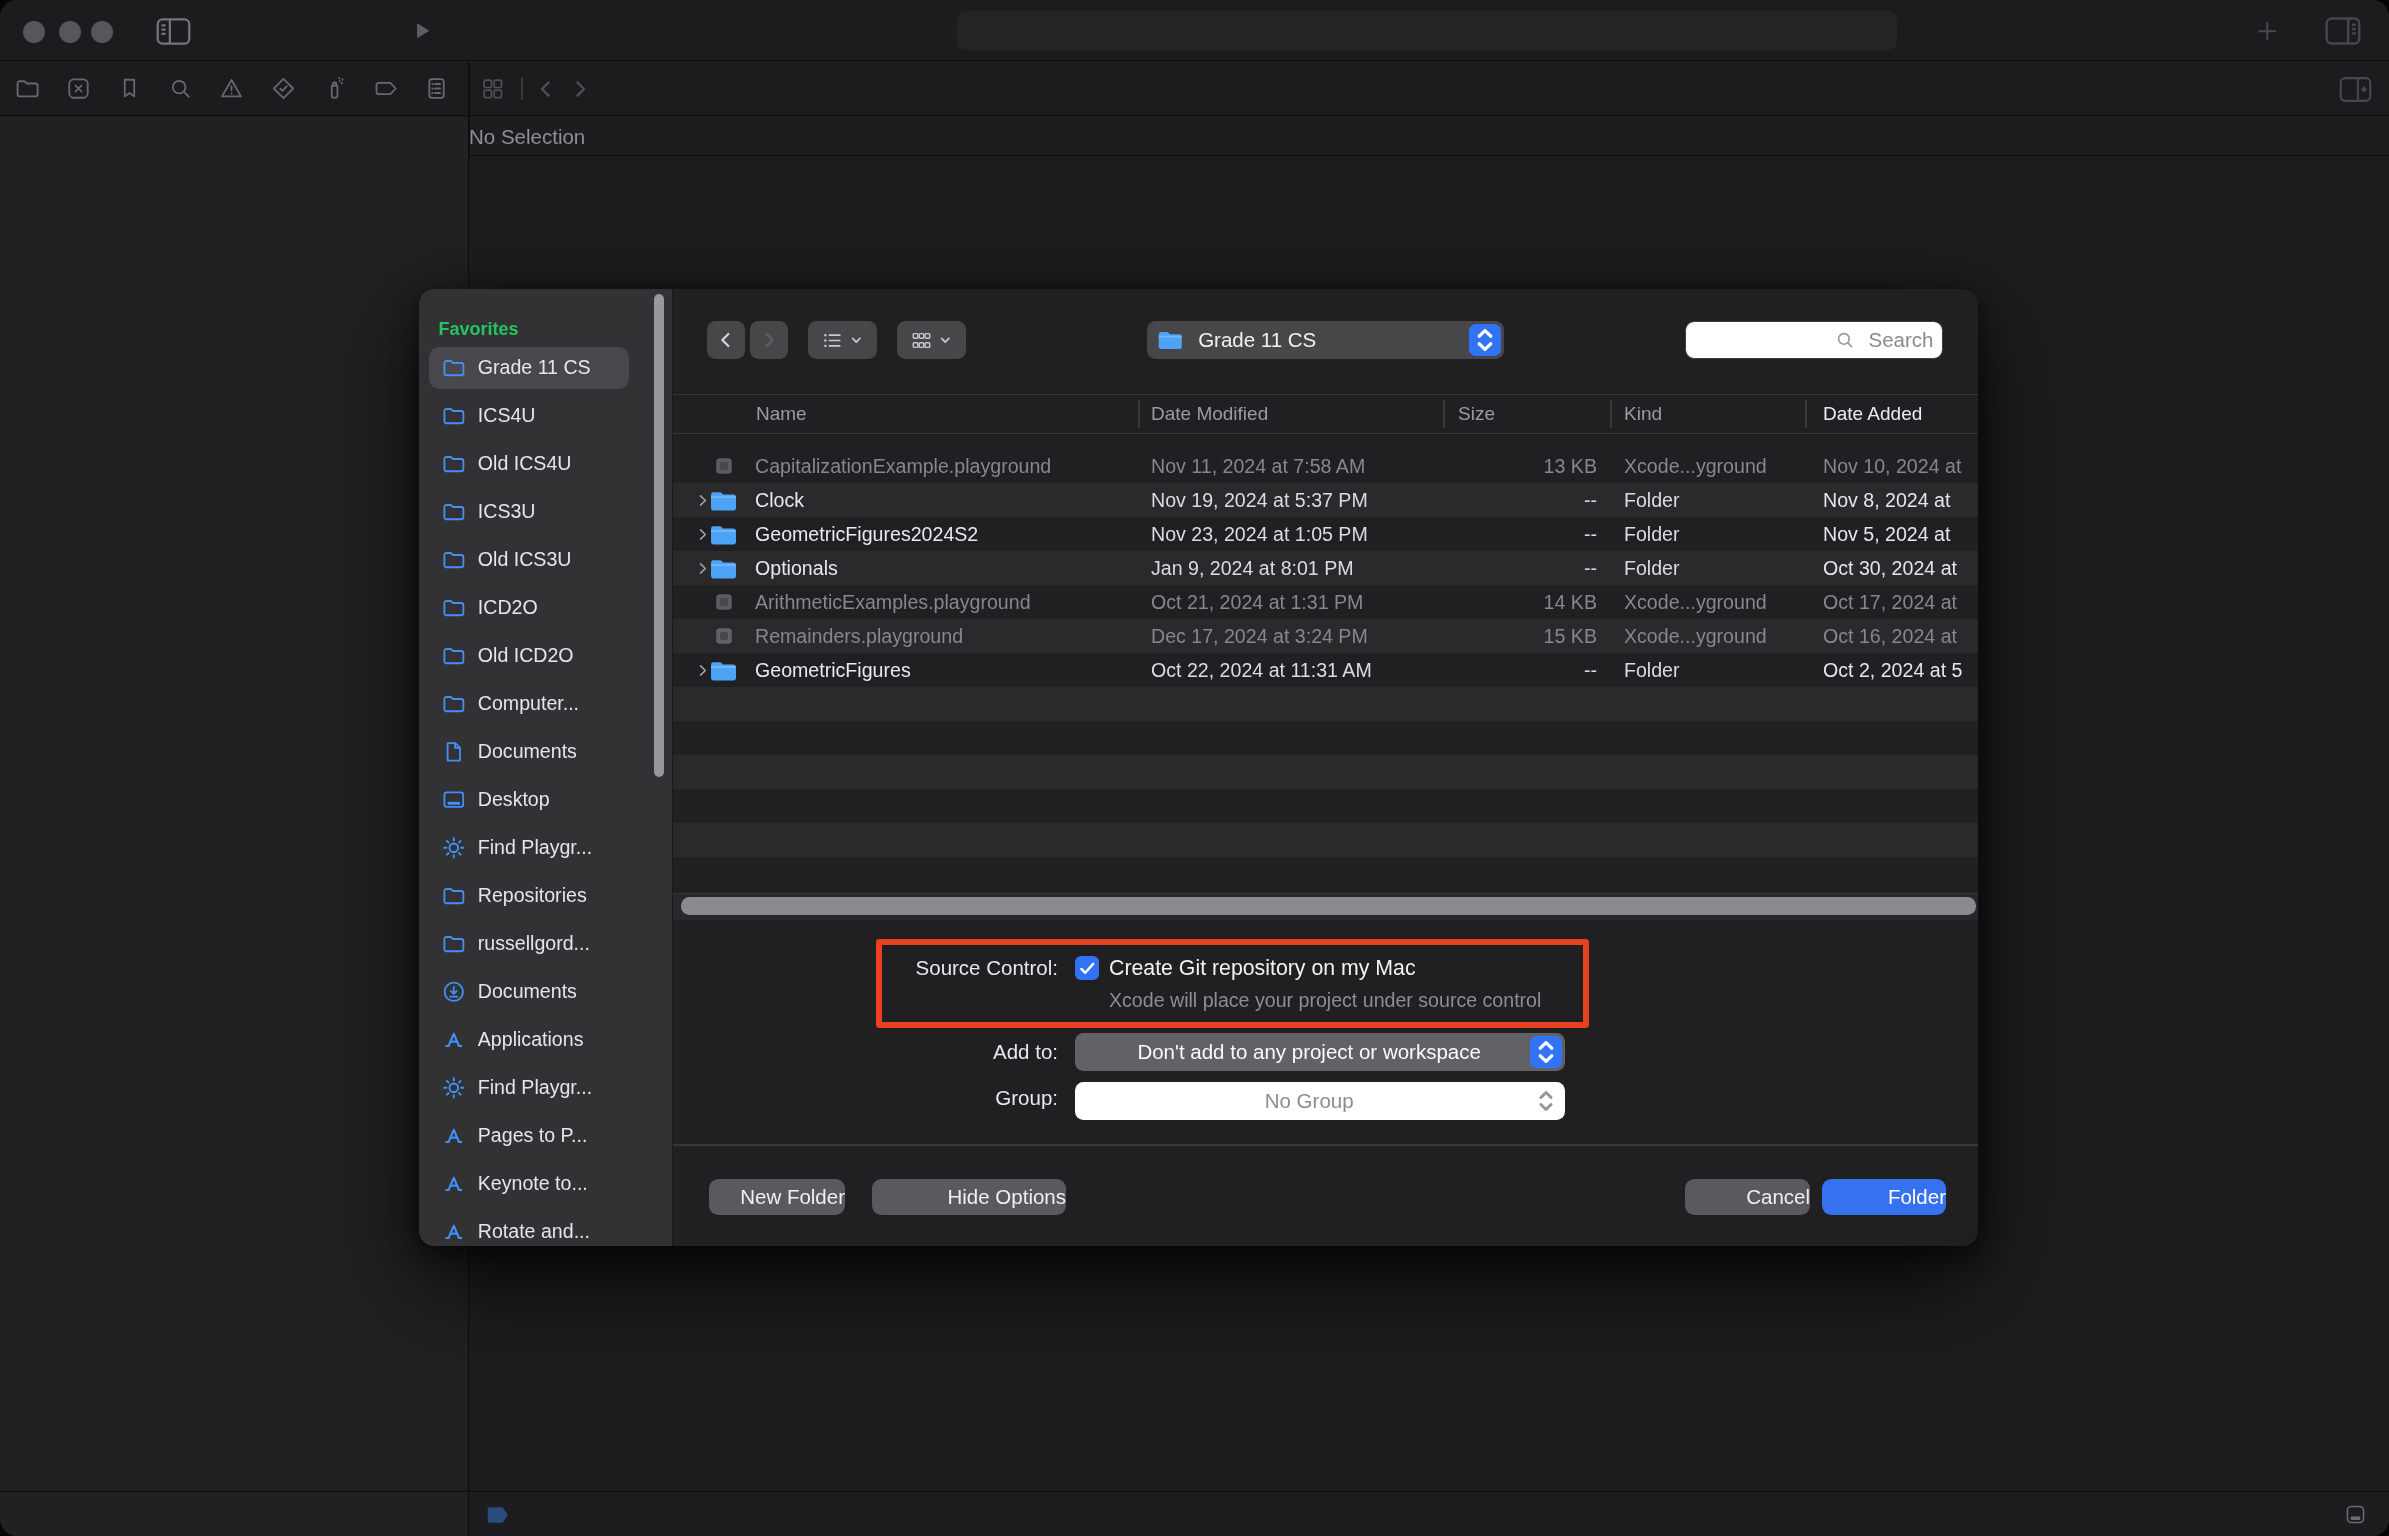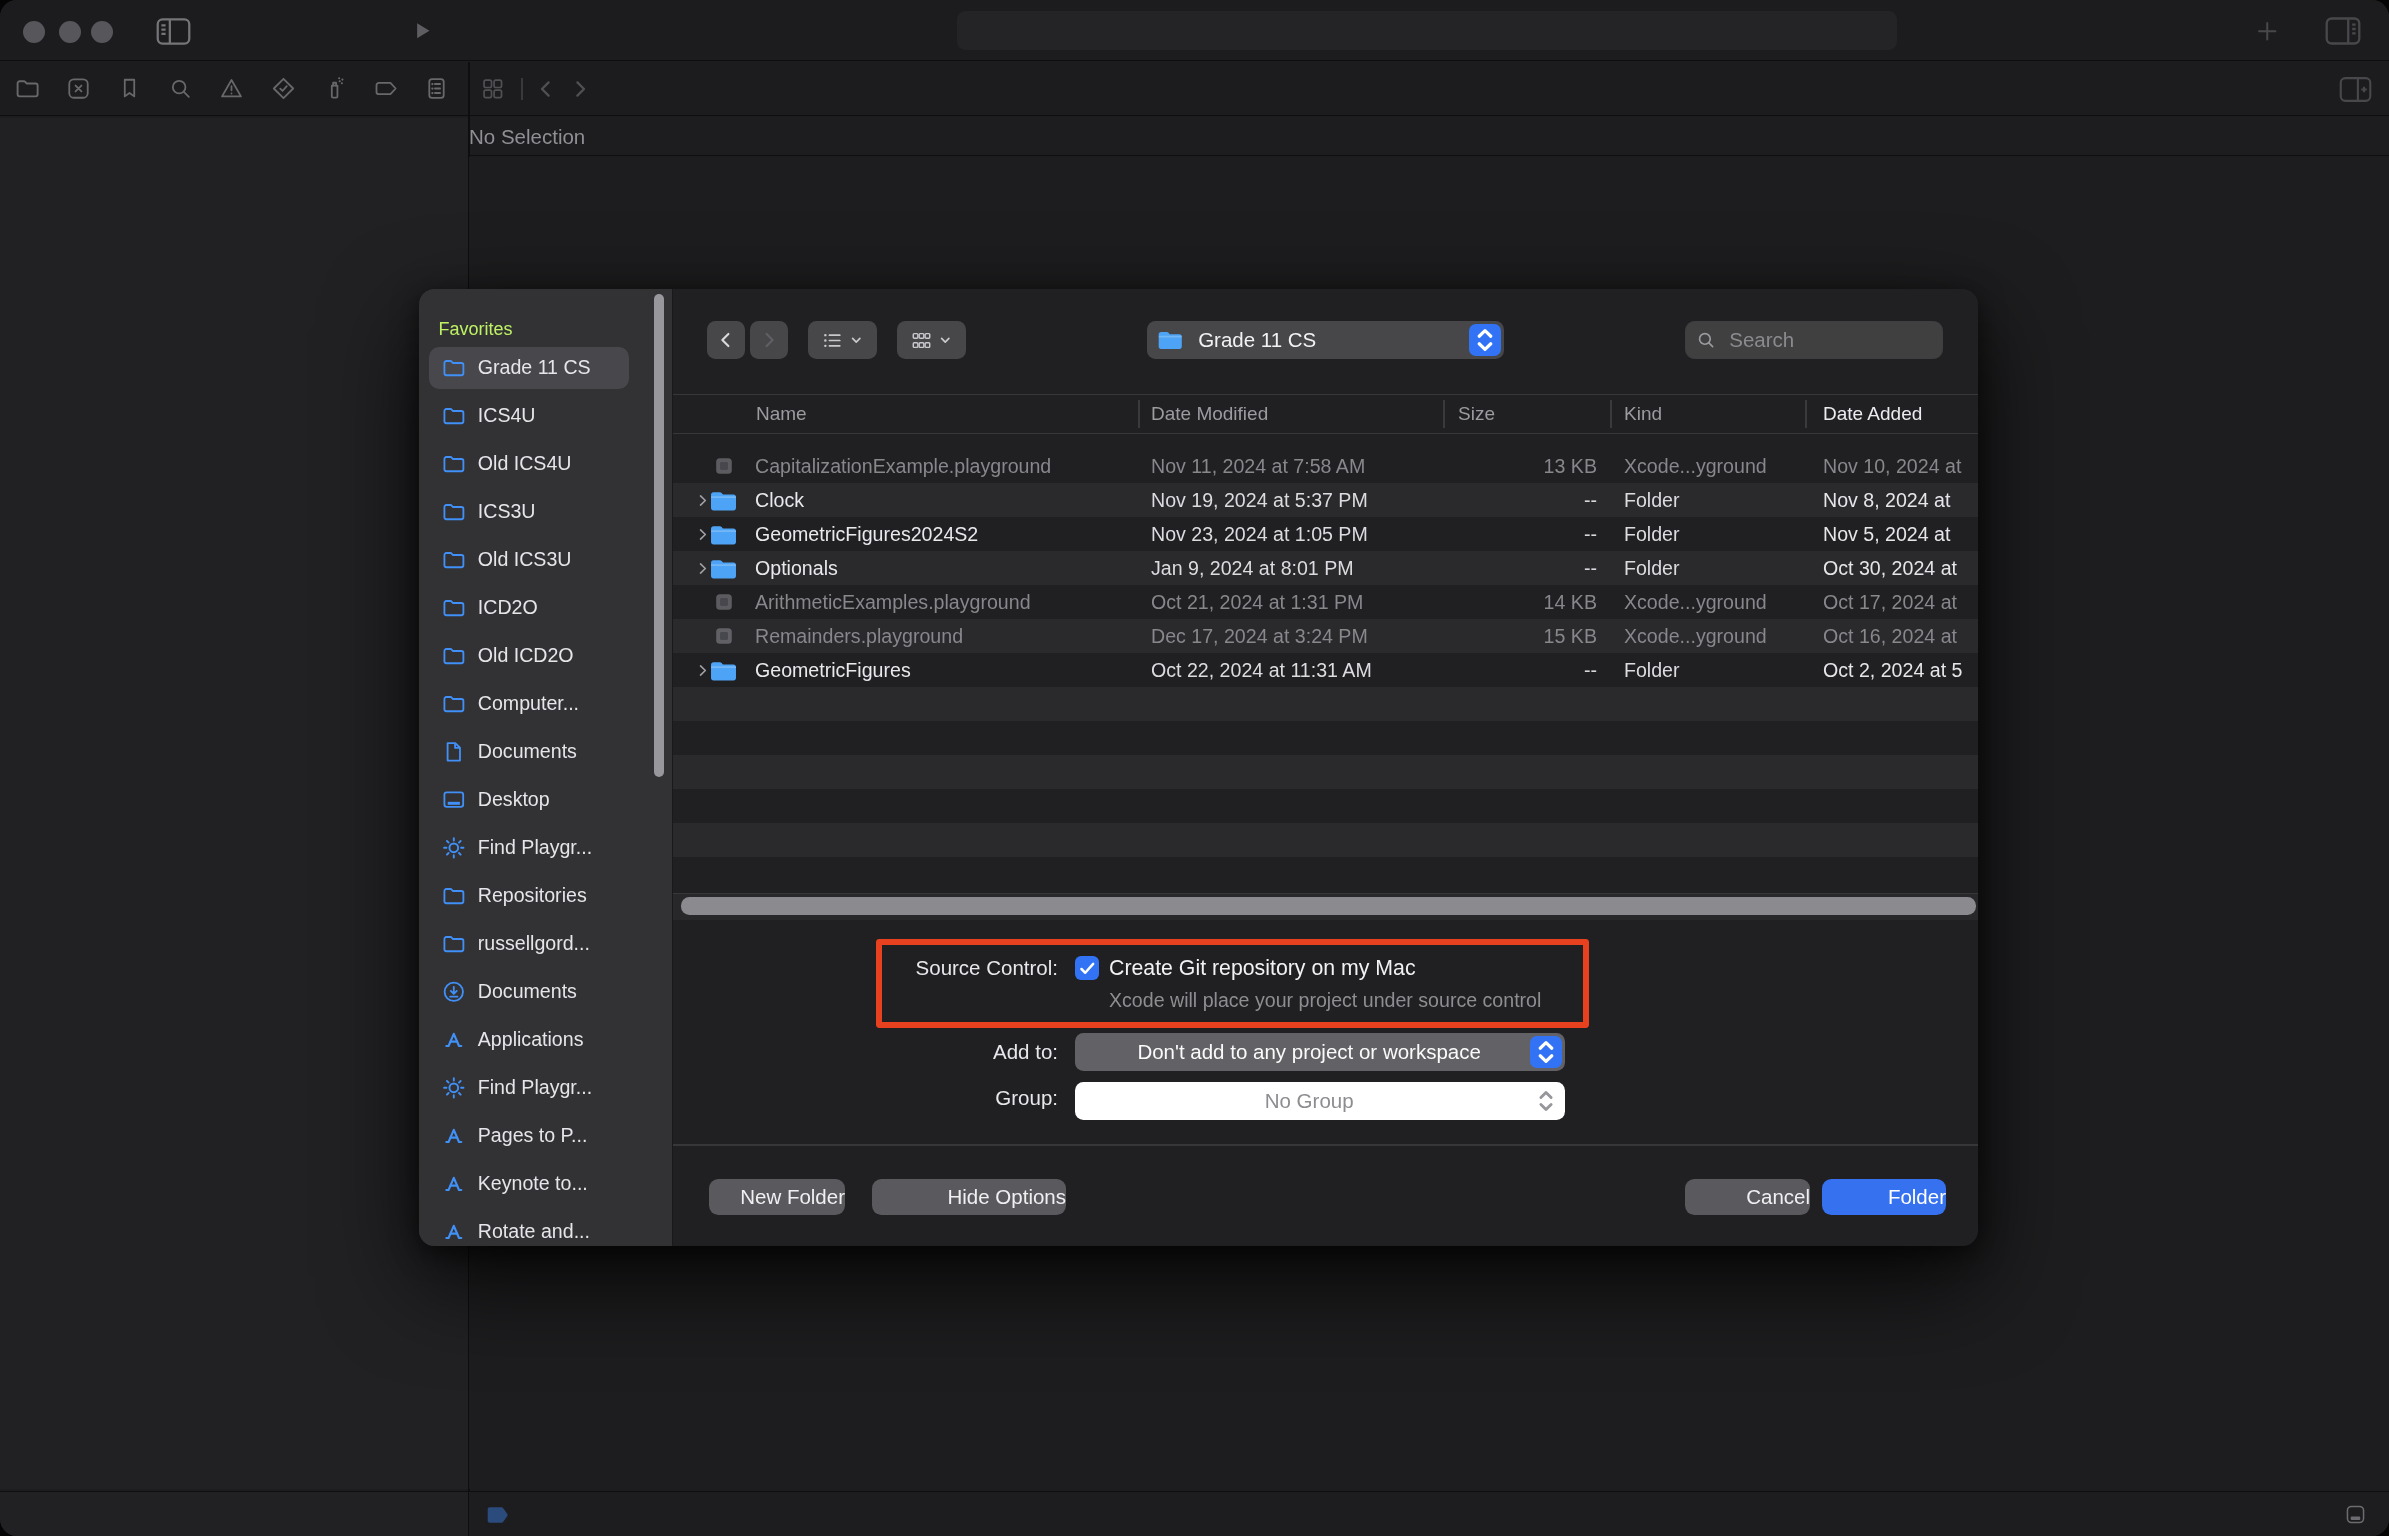--- a/index.html
+++ b/index.html
@@ -39,42 +39,42 @@
   .editor{position:absolute;left:469px;top:157px;right:0;bottom:47px;background:#1d1d1f}
   .bbl{position:absolute;left:0;bottom:0;width:468px;height:45px;background:#212124;border-top:1.7px solid #0e0e0e}
   .bbr{position:absolute;left:469px;right:0;bottom:0;height:45px;background:#1d1d1f;border-top:1.7px solid #0e0e0e}
   .i-tag{position:absolute;left:17px;top:13.7px;width:25.6px;height:18px}
   .i-debug{position:absolute;right:22px;top:11px;width:23px;height:23px;color:#6c6c70}
 
   
   .sheet{position:absolute;left:419px;top:289px;width:1559px;height:957px;background:#202023;border-radius:15.4px;
     overflow:hidden;display:flex;box-shadow:0 34px 94px rgba(0,0,0,.78),0 6.8px 25.6px rgba(0,0,0,.55)}
   .sheet-sb{width:254px;flex:none;background:#323235;position:relative;border-right:1.7px solid #19191b}
-  .sb-title{margin:29px 0 6.8px 19.6px;color:#bef264;font-size:18px;font-weight:400;line-height:22px}
+  .sb-title{margin:29px 0 6.8px 19.6px;color:#22c55e;font-size:18px;font-weight:700;line-height:22px}
   .sb-item{width:200px;height:42px;margin:0 0 6px 10.2px;border-radius:10.2px;display:flex;align-items:center;
     padding-left:12px;gap:11px;color:#e6e6ea;font-size:19.6px;white-space:nowrap}
   .sb-item.sel{background:#48484c}
   .sb-ico{width:25.6px;height:25.6px;color:#4190f7;flex:none}
   .sb-scroll{position:absolute;right:7.7px;top:5.1px;width:10.2px;height:483px;background:#97979c;border-radius:5.1px}
 
   .sheet-main{position:relative;flex:1}
 
   .ctl{position:absolute;top:32px;height:38px;background:#47474a;border-radius:8.5px;color:#c9c9cd;
     display:flex;align-items:center;justify-content:center;gap:5.1px}
   .c-back{left:34px;width:38px;color:#d9d9dd}
   .c-fwd{left:77px;width:38px;color:#5f5f64}
   .c-back .ci,.c-fwd .ci{width:22px;height:22px}
   .c-dd1{left:135px;width:69px}.c-dd2{left:224px;width:69px}
   .ddicon{width:23px;height:23px}.ddchev{width:14.5px;height:14.5px}
   .popup{left:474px;width:357px;justify-content:flex-start;padding:0 3.4px 0 10.2px}
   .p-folder{width:26.5px;height:21.3px;flex:none}
   .p-text{flex:1;margin-left:9.4px;color:#f2f2f4;font-size:20.5px;text-align:left}
   .stepper{width:32px;height:32px;background:#3273f5;border-radius:6.8px;color:#fff;flex:none}
-  .search{left:1012px;width:258px;background:#404040;border:1.7px solid #3e3e41;border-radius:9.4px;
-    justify-content:flex-start;padding:0 8.5px}
+  .search{left:1012px;width:258px;background:#ffffff;border:1.7px solid #3e3e41;border-radius:9.4px;
+    justify-content:flex-end;padding:0 8.5px}
   .s-icon{width:22px;height:22px;color:#9a9a9f;flex:none}
   .s-text{margin-left:7.7px;font-size:20.5px;color:#8a8a8f}
 
   .thead{position:absolute;left:0;top:105px;right:0;height:40px;border-top:1.7px solid #37373a;border-bottom:1.7px solid #37373a;
     font-size:19px;color:#9b9ba0}
   .th{position:absolute;top:0;line-height:37px;white-space:nowrap}
   .th-0{left:83px}.th-1{left:478px}.th-2{left:785px}.th-3{left:951px}
   .th-4{left:1150px;color:#ececf0;font-weight:400}
   .hsep{position:absolute;top:5.1px;bottom:5.1px;width:1.7px;background:#3a3a3d}
   .hsep-0{left:465px}.hsep-1{left:770px}.hsep-2{left:937px}.hsep-3{left:1132px}

